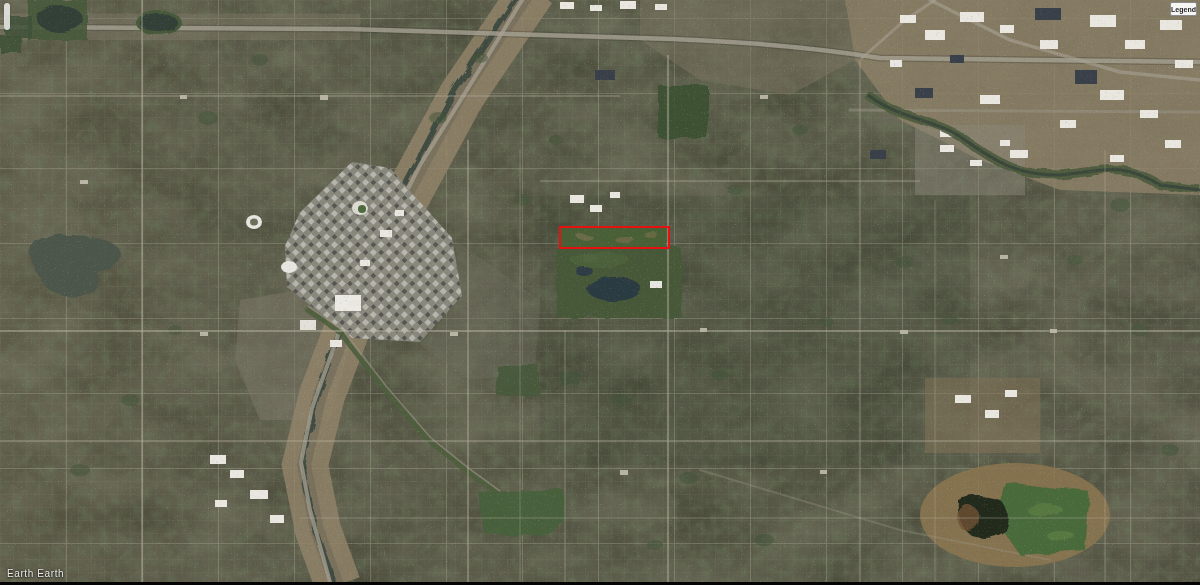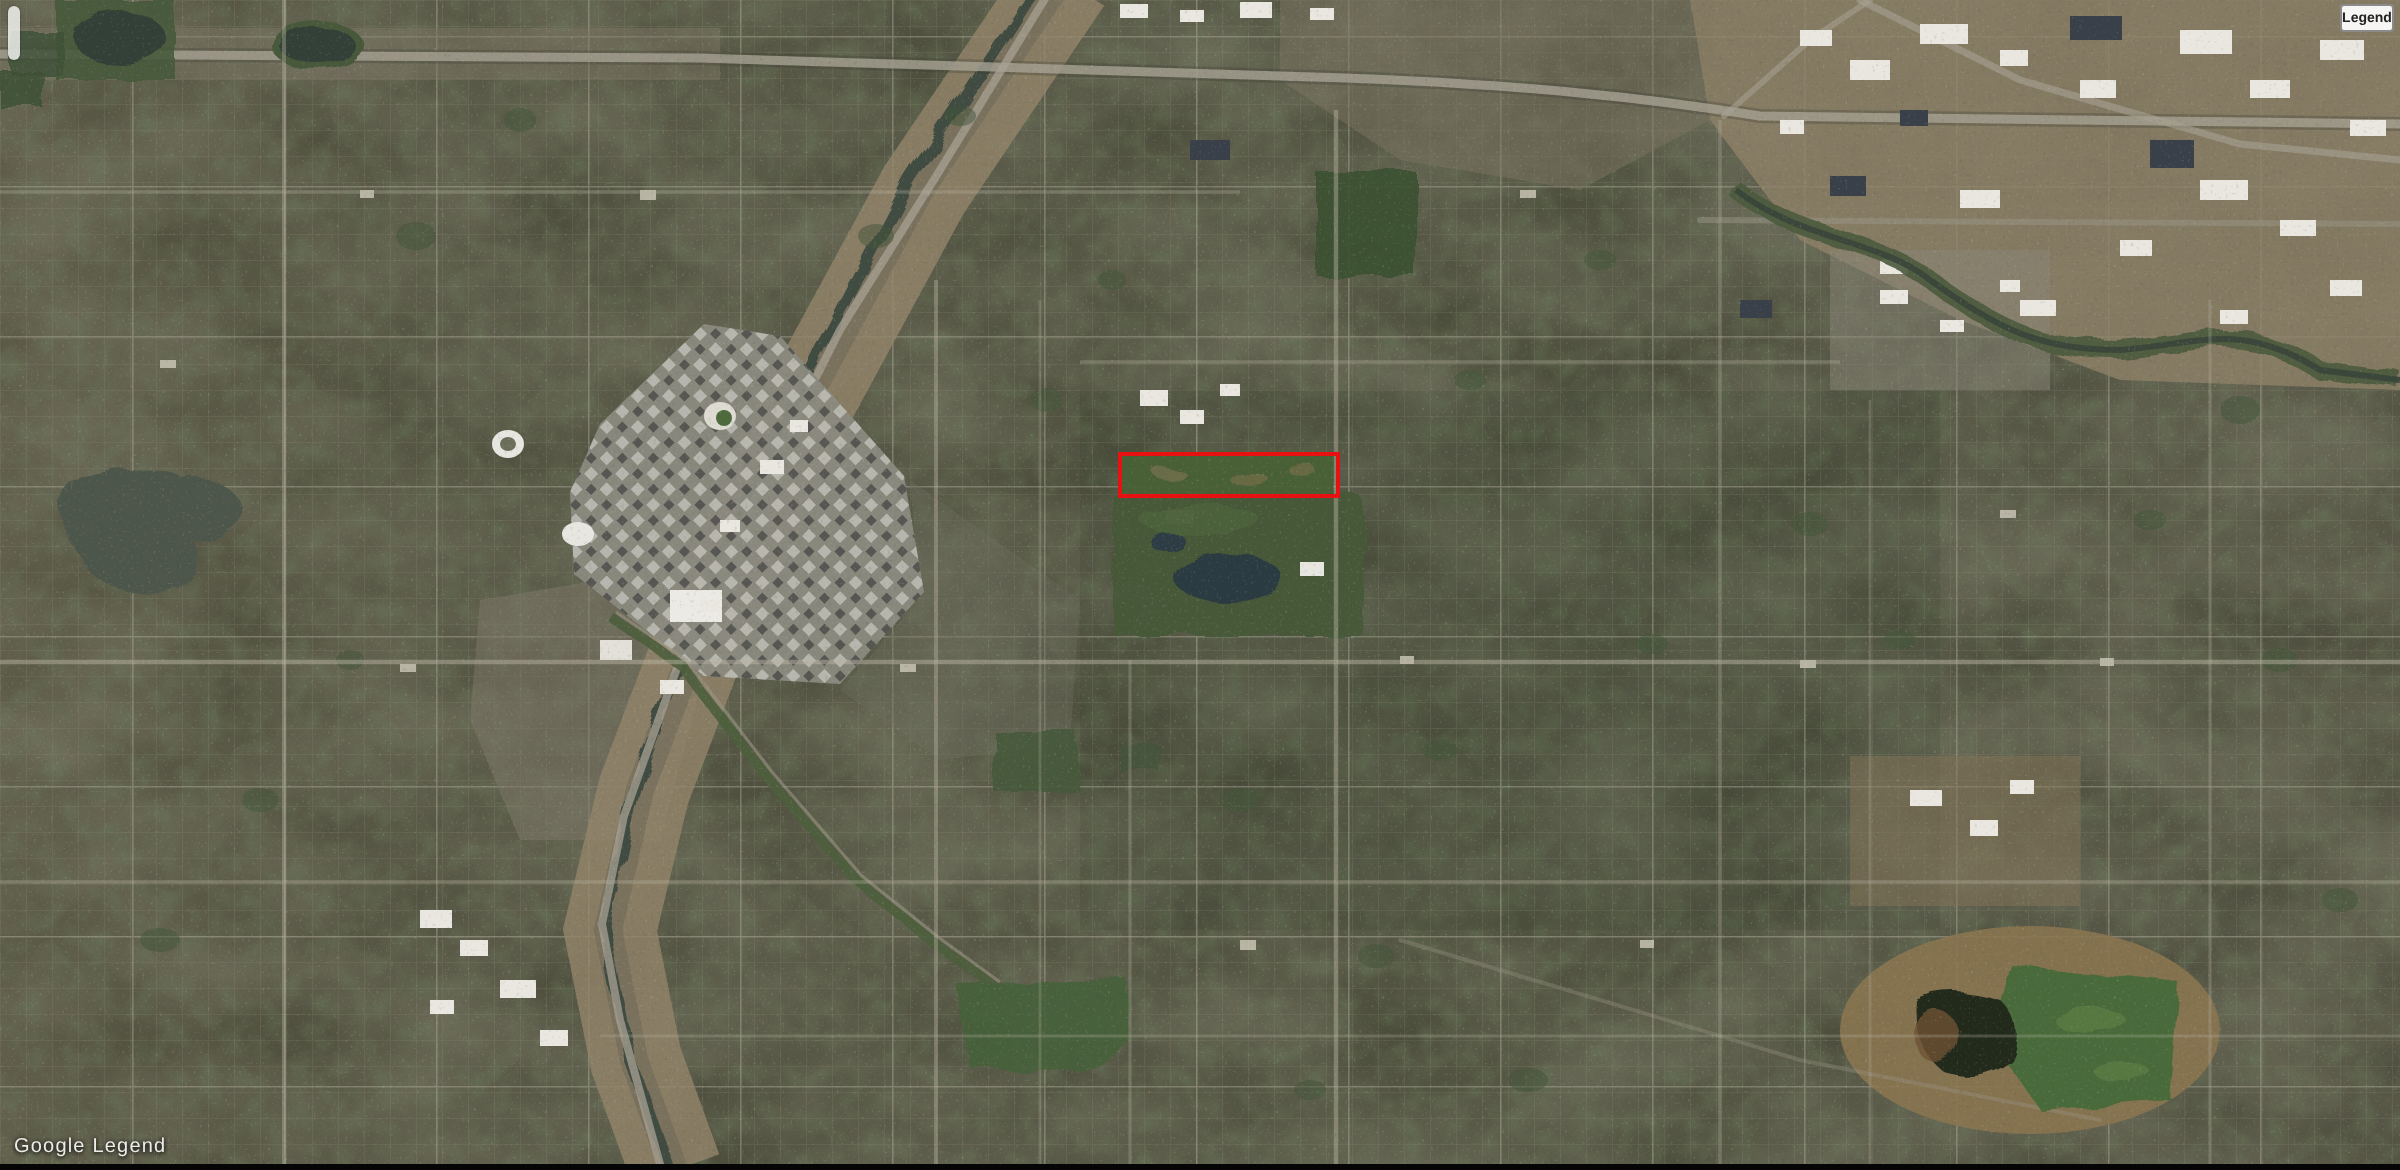--- a/index.html
+++ b/index.html
@@ -281,21 +281,21 @@
     </g>
 
     <g>
       <rect x="0" y="0" width="1200" height="582" filter="url(#grainL)" opacity="0.5"></rect>
       <rect x="0" y="0" width="1200" height="582" filter="url(#grainD)" opacity="0.55"></rect>
     </g>
   </svg>
 
   <div id="annotation" style="left: 559px; top: 226px; width: 111px; height: 23px; border-color: rgb(232, 17, 17);"></div>
 
-  <div id="watermark">Google Legend</div>
+  <div id="watermark">Earth Earth</div>
 
   <div id="legend-box">
     <span>Legend</span>
   </div>
 
   <div id="nav-fragment"></div>
 
   <div id="bottom-bar"></div>
 </div>
 

